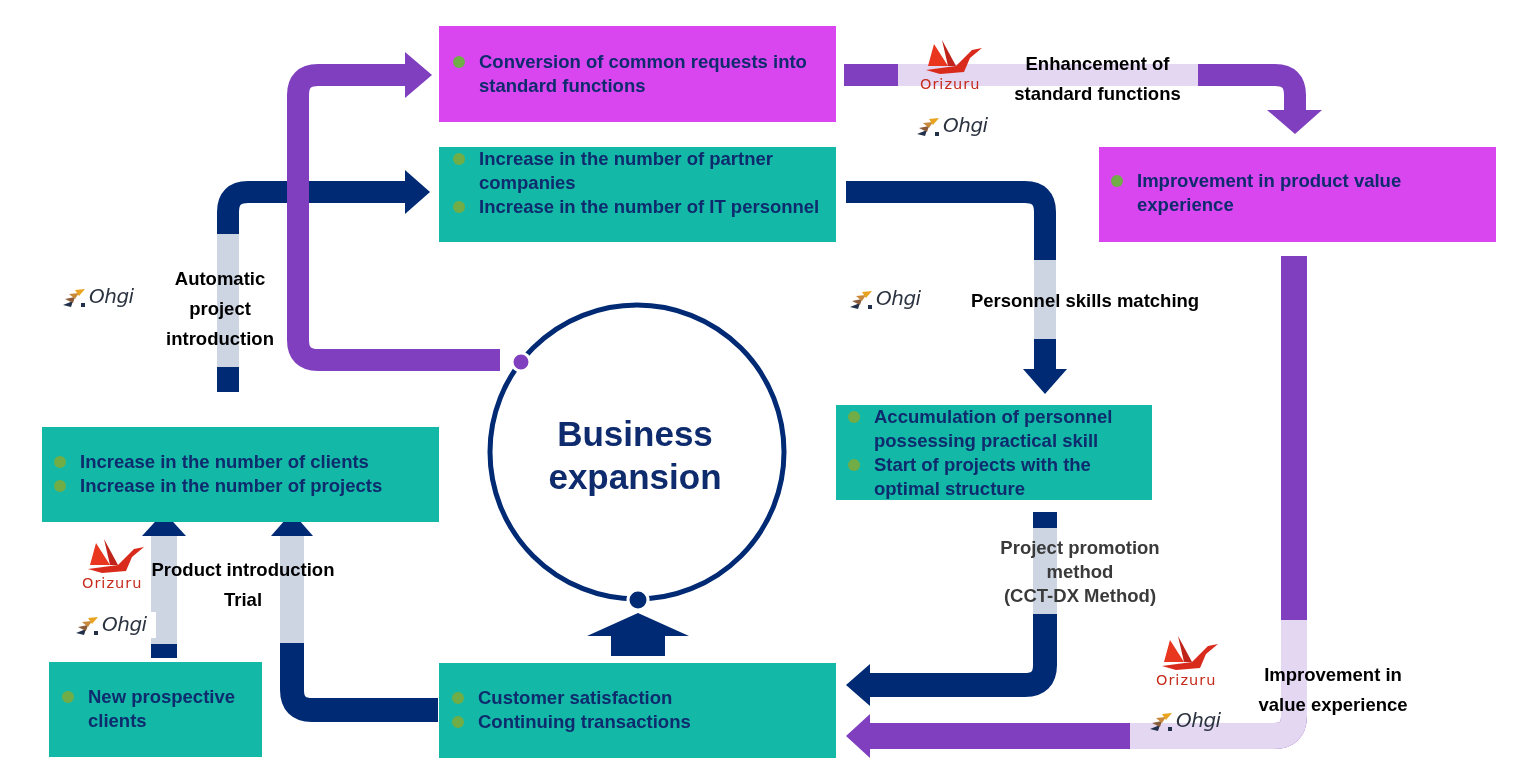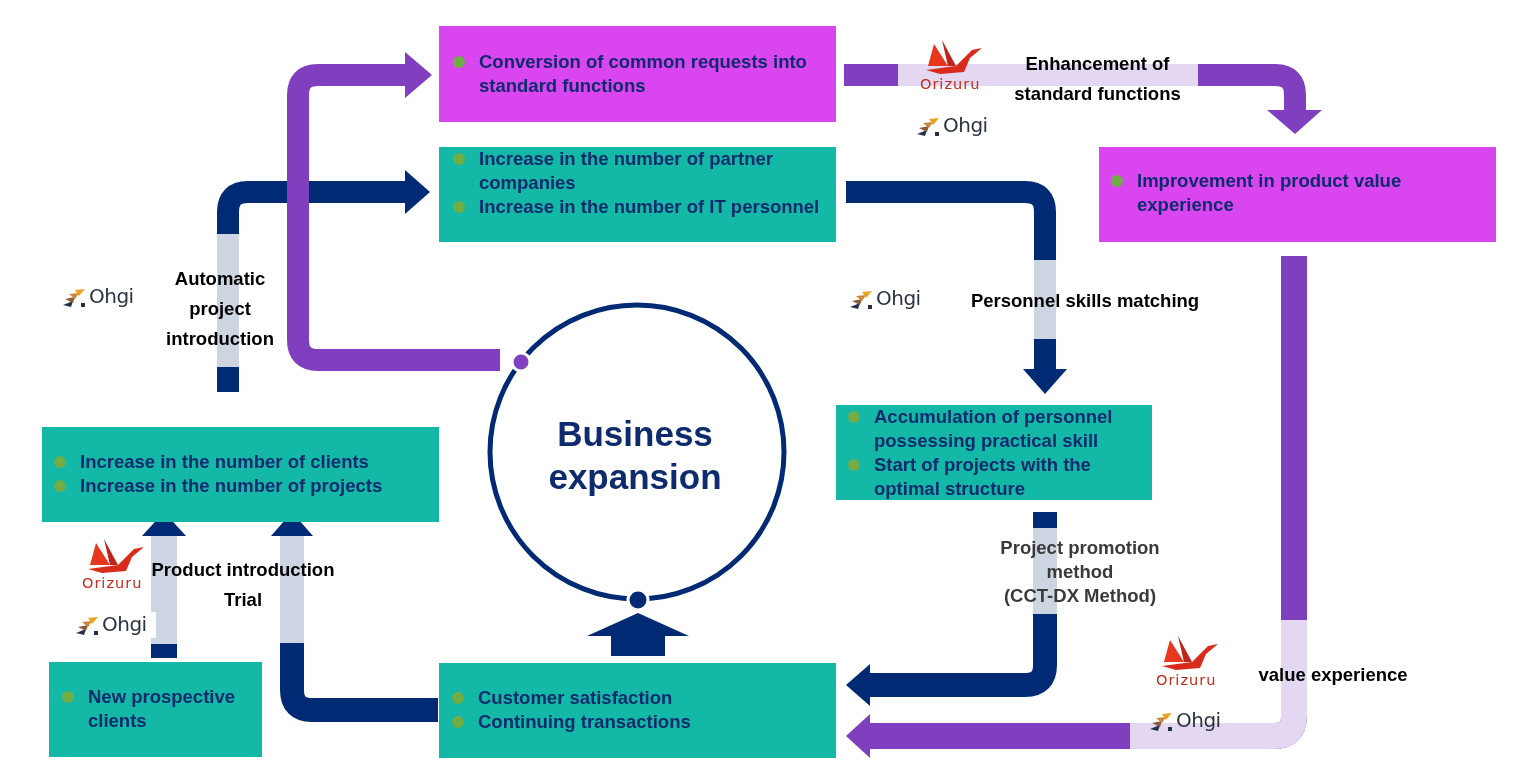--- a/index.html
+++ b/index.html
@@ -15,21 +15,21 @@
     .box li .dot { position: absolute; left: 0; top: 6px; width: 12px; height: 12px;
                    border-radius: 50%; background: #70ad47; }
     .label { position: absolute; font-weight: bold; font-size: 18.5px; line-height: 30px;
              color: #000; text-align: center; }
     .label.grey { color: #3a3a3a; line-height: 24px; }
     .center-title { position: absolute; left: 490px; top: 412px; width: 290px; text-align: center;
                     color: #0e2b6e; font-weight: bold; font-size: 35px; line-height: 43px; }
     .logo { position: absolute; }
     .orizuru-text { font-family: "DejaVu Sans", sans-serif; font-size: 14.5px; letter-spacing: 1px;
                     color: #c62a1c; }
-    .ohgi-text { font-family: "DejaVu Sans", sans-serif; font-size: 20px;
+    .ohgi-text { font-family: "DejaVu Sans", sans-serif; font-style: italic; font-size: 20px;
                  color: #2b3340; letter-spacing: -0.5px; }
   </style>
 </head>
 <body>
 
 <svg id="arrows" viewBox="0 0 1526 760">
 
   <path d="M 500 360 L 318 360 Q 298 360 298 340 L 298 95 Q 298 75 318 75 L 408 75" fill="none" stroke="#7f3fbf" stroke-width="22"></path>
   <polygon points="405,52 432,75 405,98" fill="#7f3fbf"></polygon>
 
@@ -139,20 +139,21 @@
   <div>Trial</div>
 </div>
 
 <div class="label grey" style="left:975px;top:536px;width:210px;">
   <div>Project promotion</div>
   <div>method</div>
   <div>(CCT-DX Method)</div>
 </div>
 
 <div class="label" style="left:1238px;top:660px;width:190px;">
+  <div>Improvement in</div>
   <div>value experience</div>
 </div>
 
 <div class="logo" style="left:920px;top:38px;width:70px;height:60px;">
   <svg width="70" height="40" viewBox="0 0 70 40" style="display:block;">
     <polygon points="14,6 28,28 8,28" fill="#e8361f"></polygon>
     <polygon points="22,2 36,28 28,28" fill="#c0231a"></polygon>
     <polygon points="36,28 52,12 62,10 50,20 44,34 20,36 6,32" fill="#d92b1c"></polygon>
   </svg>
   <div class="orizuru-text" style="margin-top:-2px;">Orizuru</div>

